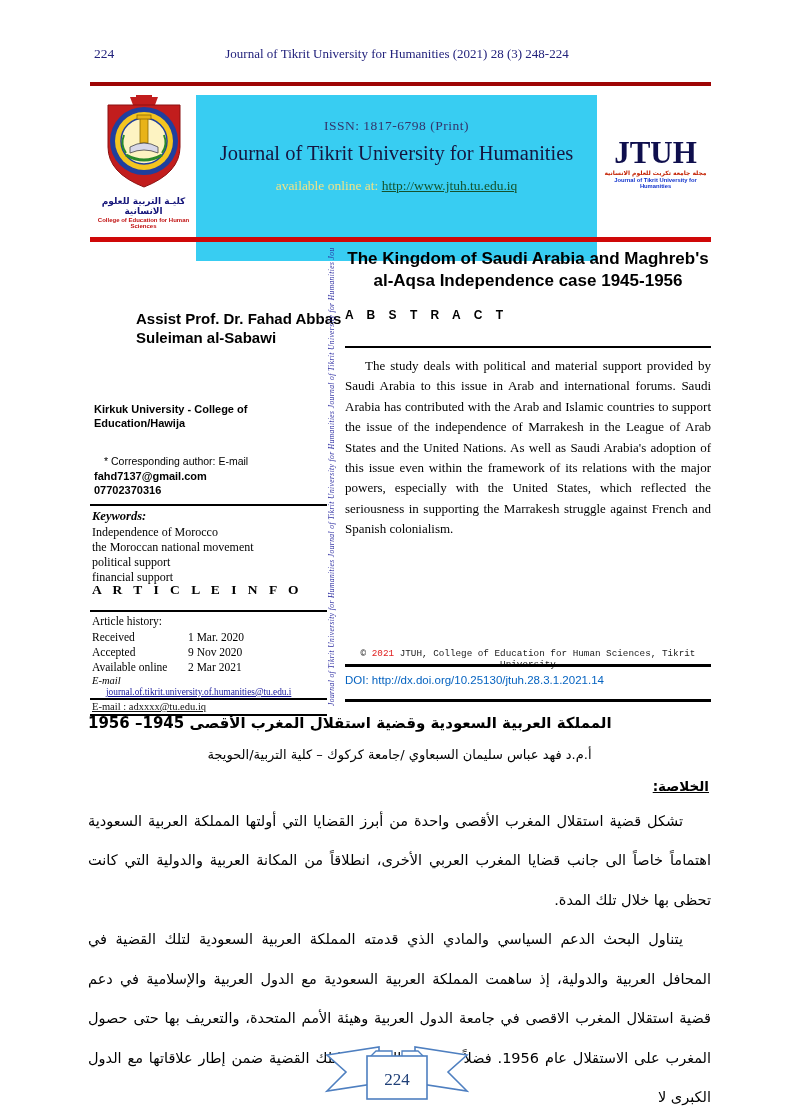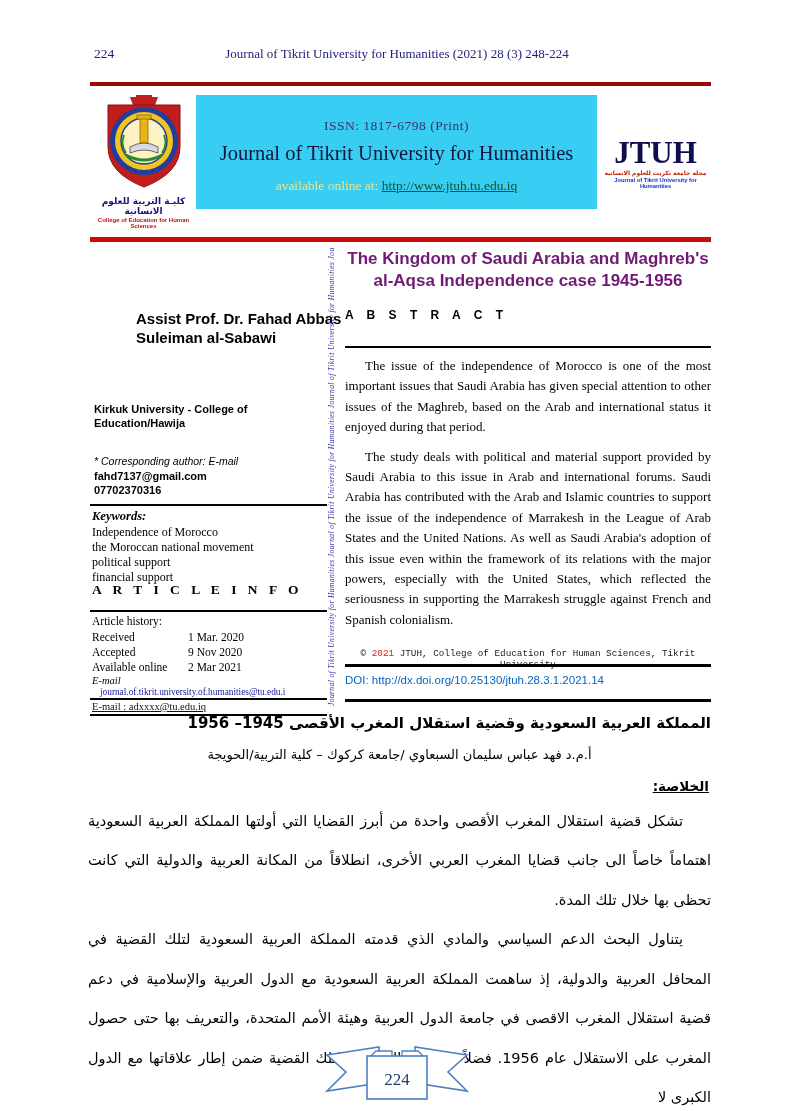--- a/index.html
+++ b/index.html
@@ -8,72 +8,72 @@
 
   
   .hdr-pagenum { position:absolute; left:94px; top:46px; font-size:13.5px; color:#22227c; }
   .hdr-ref { position:absolute; left:0; top:46px; width:100%; text-align:center; font-size:13px; color:#22227c; }
   .rule-red-top { position:absolute; left:90px; top:82px; width:621px; height:4px; background:#9e0505; }
 
   
   .college-box { position:absolute; left:92px; top:95px; width:103px; height:141px; background:#fff; text-align:center; }
   .college-ar { font-family:"DejaVu Sans", sans-serif; font-size:9px; font-weight:bold; color:#15157a; margin-top:1px; }
   .college-en { font-family:"Liberation Sans", sans-serif; font-size:6px; font-weight:bold; color:#c01010; margin-top:1px; }
-  .banner { position:absolute; left:196px; top:95px; width:401px; height:114px; background:#38cdf2; text-align:center; }
+  .banner { position:absolute; left:196px; top:95px; width:401px; height:166px; background:#38cdf2; text-align:center; }
   .banner-issn { margin-top:23px; font-size:13.5px; color:#34346a; letter-spacing:0.5px; }
   .banner-name { margin-top:8px; font-size:20.5px; color:#15153f; }
   .banner-avail { margin-top:13px; font-size:13.5px; color:#efe387; }
   .banner-avail a { color:#14532d; text-decoration:underline; cursor:pointer; }
   .jtuh-box { position:absolute; left:600px; top:95px; width:111px; height:141px; background:#fff; text-align:center; }
   .jtuh-acronym { margin-top:42px; font-family:"Liberation Serif", serif; font-weight:bold; font-size:31px; color:#0f0f4d; letter-spacing:0px; line-height:1; }
   .jtuh-ar { font-family:"DejaVu Sans", sans-serif; font-size:6px; font-weight:bold; color:#c42000; margin-top:1px; }
   .jtuh-en { font-family:"Liberation Sans", sans-serif; font-size:5.8px; font-weight:bold; color:#1133cc; margin-top:1px; }
   .rule-red-mid { position:absolute; left:90px; top:237px; width:621px; height:5px; background:#cf0808; }
 
   
   .leftcol { position:absolute; left:90px; top:246px; width:237px; height:470px; font-family:"Liberation Sans", sans-serif; color:#000; }
   .author-name { position:absolute; top:64px; left:4px; width:232px; font-weight:bold; font-size:15px; line-height:1.25;margin-left:42px; }
   .affiliation { position:absolute; top:156px; left:4px; width:220px; font-weight:bold; font-size:11px; line-height:1.3; }
-  .corresponding { position:absolute; top:209px; left:4px; font-style:italic; font-size:10.5px; }
+  .corresponding { position:absolute; top:209px; left:14px; font-size:10.5px; }
   .corr-email { position:absolute; top:224px; left:4px; font-weight:bold; font-size:11px; }
   .corr-phone { position:absolute; top:238px; left:4px; font-weight:bold; font-size:11px; }
   .lc-rule { position:absolute; left:0; width:237px; background:#000; }
   .rule-kw { top:258px; height:2px; }
   .kw-label { position:absolute; top:263px; left:2px; font-family:"Liberation Serif", serif; font-style:italic; font-weight:bold; font-size:12.5px; }
   .kw-list { position:absolute; top:279px; left:2px; font-family:"Liberation Serif", serif; font-size:12px; line-height:1.26; }
   .ainfo-label { position:absolute; top:336px; left:2px; font-family:"Liberation Serif", serif; font-weight:bold; font-size:13.5px; letter-spacing:4px; }
   .rule-ai { top:364px; height:2px; }
   .hist-label { position:absolute; top:369px; left:2px; font-family:"Liberation Serif", serif; font-size:11.5px; }
   .hist-rows { position:absolute; top:384px; left:2px; font-family:"Liberation Serif", serif; font-size:11.5px; line-height:15px; }
   .hist-rows .hl { display:inline-block; width:96px; }
   .em-label { position:absolute; top:429px; left:2px; font-family:"Liberation Serif", serif; font-style:italic; font-size:10.5px; }
-  .jemail { position:absolute; top:441px; left:10px; font-family:"Liberation Serif", serif; font-size:9.3px; color:#15159a; cursor:pointer; }
+  .jemail { position:absolute; top:441px; left:16px; font-family:"Liberation Serif", serif; font-size:9.3px; color:#15159a; text-decoration:underline; cursor:pointer; }
   .rule-c { top:452px; height:1.5px; }
   .aemail { position:absolute; top:455px; left:2px; font-family:"Liberation Serif", serif; font-size:10.5px; color:#111; text-decoration:underline; }
   .rule-d { top:468px; height:2px; }
 
   
   .rightcol { position:absolute; left:330px; top:246px; width:381px; height:470px; }
   .vstrip { position:absolute; left:-3px; top:2px; width:13px; height:458px; writing-mode:vertical-rl; transform:rotate(180deg); font-family:"Liberation Serif", serif; font-style:italic; font-size:7.5px; color:#2a2aa0; white-space:nowrap; overflow:hidden; letter-spacing:0.4px; }
-  .art-title { position:absolute; top:2px; left:15px; width:366px; text-align:center; font-family:"Liberation Sans", sans-serif; font-weight:bold; font-size:17px; line-height:1.32; color:#701a75; }
+  .art-title { position:absolute; top:2px; left:15px; width:366px; text-align:center; font-family:"Liberation Sans", sans-serif; font-weight:bold; font-size:17px; line-height:1.32; color:#000000; }
   .abs-label { position:absolute; top:62px; left:15px; font-family:"Liberation Sans", sans-serif; font-weight:bold; font-size:12px; letter-spacing:5px; }
   .rc-rule { position:absolute; left:15px; width:366px; background:#000; }
   .abs-rule { top:100px; height:1.5px; }
   .abs-text { position:absolute; top:110px; left:15px; width:366px; font-family:"Liberation Serif", serif; font-size:13px; line-height:1.57; text-align:justify; }
   .abs-text p { text-indent:20px; margin-bottom:9px; }
   .copyright { position:absolute; top:402px; left:15px; width:366px; text-align:center; font-family:Liberation Mono, monospace; font-size:9.3px; color:#1a1a1a; }
   .copyright .cy { color:#e02020; }
   .rule-e { top:418px; height:2.5px; }
   .doi-line { position:absolute; top:428px; left:15px; font-family:"Liberation Sans", sans-serif; font-size:11.5px; color:#0563c1; }
   .doi-line a { color:#0563c1; cursor:pointer; }
   .rule-f { top:453px; height:2.5px; }
 
   
   .arabic { position:absolute; left:88px; top:714px; width:623px; direction:rtl; font-family:"DejaVu Sans", sans-serif; color:#000; }
-  .ar-title { position:absolute; top:0; width:100%; text-align:right; font-weight:bold; font-size:15px; }
+  .ar-title { position:absolute; top:0; width:100%; text-align:left; font-weight:bold; font-size:15px; }
   .ar-author { position:absolute; top:33px; width:100%; text-align:center; font-size:13px; }
   .ar-khulasa { position:absolute; top:64px; right:2px; font-weight:bold; font-size:13.5px; text-decoration:underline; }
   .ar-body { position:absolute; top:88px; width:100%; font-size:14.5px; line-height:2.72; text-align:justify; }
   .ar-body p { text-indent:28px; }
 
   
   .ribbon { position:absolute; left:321px; top:1042px; width:152px; height:62px; }
   .ribbon svg { display:block; }
 </style>
 </head>
@@ -149,21 +149,20 @@
     <div class="aemail">E-mail : adxxxx@tu.edu.iq</div>
     <div class="lc-rule rule-d"></div>
   </div>
 
   <div class="rightcol">
     <div class="vstrip">Journal of Tikrit University for Humanities      Journal of Tikrit University for Humanities      Journal of Tikrit University for Humanities      Journal of Tikrit University for Humanities</div>
     <div class="art-title">The Kingdom of Saudi Arabia and Maghreb's al-Aqsa Independence case 1945-1956</div>
     <div class="abs-label">A B S T R A C T</div>
     <div class="rc-rule abs-rule"></div>
     <div class="abs-text" id="abstract-paragraphs">
-        <p>The issue of the independence of Morocco is one of the most important issues that Saudi Arabia has given special attention to other issues of the Maghreb, based on the Arab and international status it enjoyed during that period.</p>
         <p>The study deals with political and material support provided by Saudi Arabia to this issue in Arab and international forums. Saudi Arabia has contributed with the Arab and Islamic countries to support the issue of the independence of Marrakesh in the League of Arab States and the United Nations. As well as Saudi Arabia's adoption of this issue even within the framework of its relations with the major powers, especially with the United States, which reflected the seriousness in supporting the Marrakesh struggle against French and Spanish colonialism.</p>
       </div>
     <div class="copyright">
       <span>© </span><span class="cy">2021</span><span> JTUH, College of Education for Human Sciences, Tikrit University</span>
     </div>
     <div class="rc-rule rule-e"></div>
     <div class="doi-line">
       <span>DOI: </span><a>http://dx.doi.org/10.25130/jtuh.28.3.1.2021.14</a>
     </div>
     <div class="rc-rule rule-f"></div>

